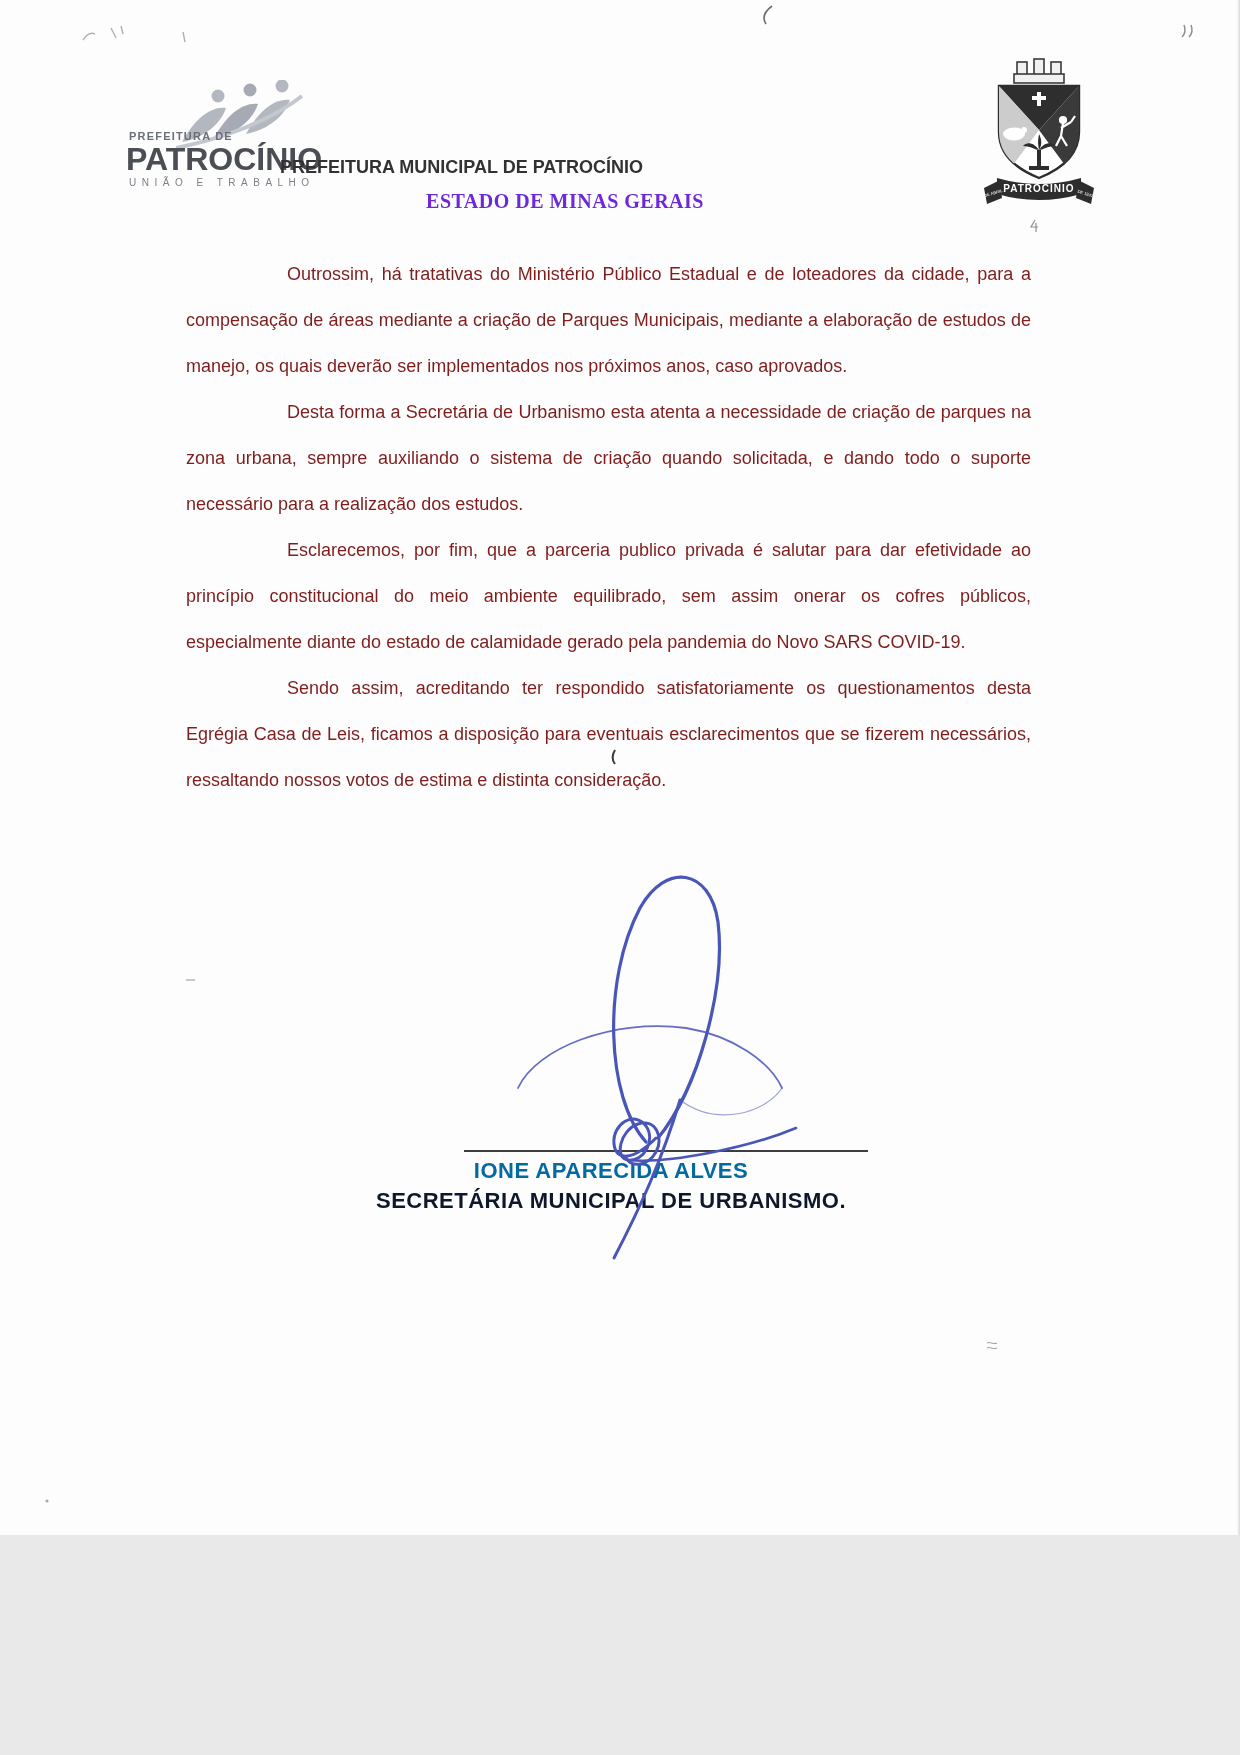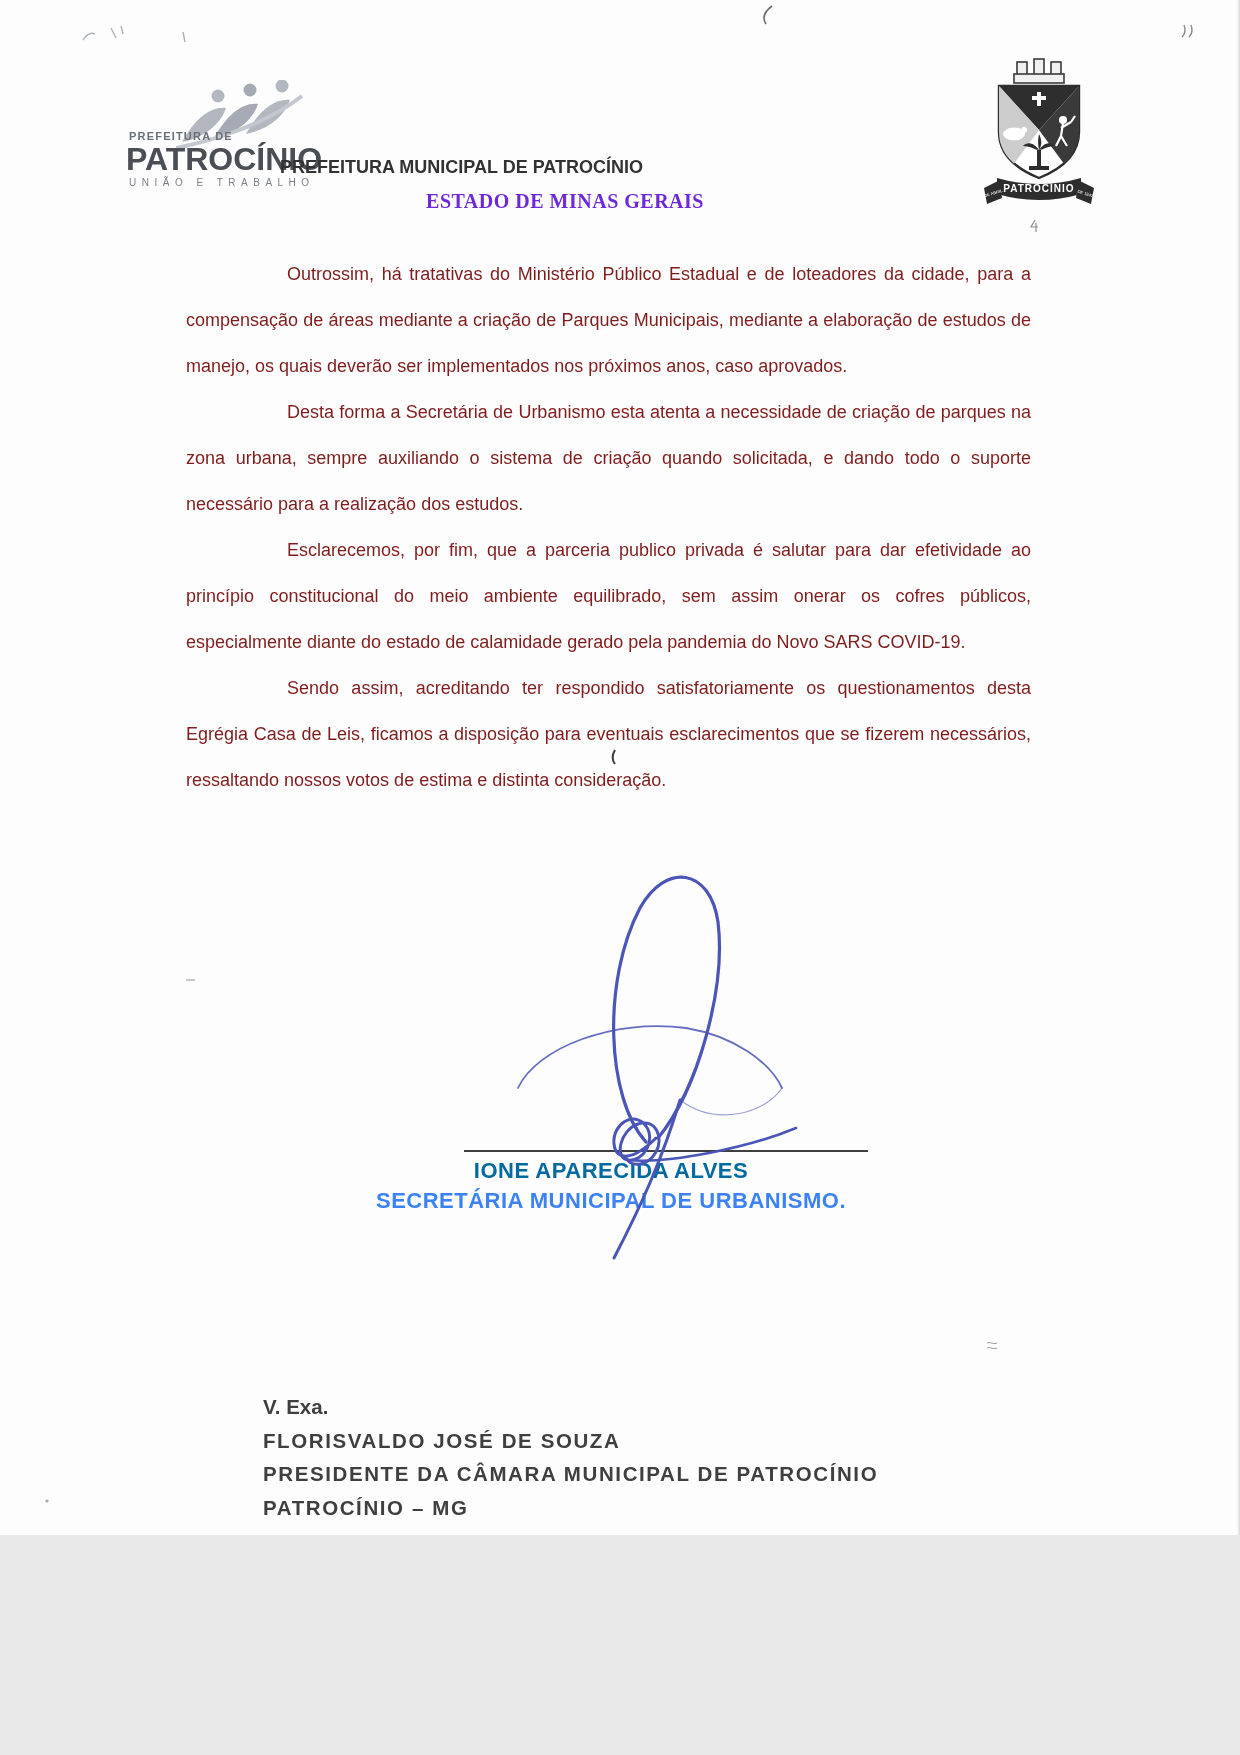--- a/index.html
+++ b/index.html
@@ -23,21 +23,21 @@
   .crest{position:absolute;left:981px;top:54px;width:116px;height:168px;}
   
   .body-text{position:absolute;left:186px;top:251px;width:845px;
     font-size:18px;line-height:46px;text-align:justify;color:#7f1d1d;}
   .body-text p{margin:0;text-indent:101px;}
   
   .sig-line{position:absolute;left:464px;top:1150px;width:404px;height:0;border-top:2px solid #3e3e3e;}
   .sig-name{position:absolute;left:378px;top:1158px;width:466px;text-align:center;
     font-size:22px;font-weight:bold;color:#0369a1;letter-spacing:0.5px;}
   .sig-role{position:absolute;left:355px;top:1188px;width:512px;text-align:center;
-    font-size:22px;font-weight:bold;color:#3b82f6;letter-spacing:0.5px;}
+    font-size:22px;font-weight:bold;color:#0f172a;letter-spacing:0.5px;}
   .sig-scribble{position:absolute;left:418px;top:860px;width:470px;height:405px;z-index:5;}
   
   .recipient{position:absolute;left:263px;top:1390px;font-size:20.5px;font-weight:bold;
     color:#3f3f3f;line-height:33.5px;}
   .recipient .caps{letter-spacing:1.6px;}
   
   .artifact{position:absolute;pointer-events:none;}
 </style>
 </head>
 <body>
@@ -140,26 +140,20 @@
       <path d="M 238 278 C 216 300 198 302 196 284 C 194 264 216 250 228 266 C 238 280 226 302 210 300 C 196 298 202 270 220 264 C 238 258 246 278 238 292 C 230 306 214 308 208 298" stroke-width="3"></path>
 
       <path d="M 210 300 C 250 304 330 288 378 268" stroke-width="2.6"></path>
 
       <path d="M 262 240 C 244 300 222 348 196 398" stroke-width="3"></path>
 
       <path d="M 364 228 C 348 252 300 268 262 240" stroke-width="1.2" opacity="0.55"></path>
     </g>
   </svg>
 
-  <div class="recipient">
-    <div>V. Exa.</div>
-    <div class="caps">FLORISVALDO JOSÉ DE SOUZA</div>
-    <div class="caps">PRESIDENTE DA CÂMARA MUNICIPAL DE PATROCÍNIO</div>
-    <div class="caps">PATROCÍNIO – MG</div>
-  </div>
 
   <svg class="artifact" style="left:75px;top:20px;width:120px;height:35px;" viewBox="0 0 120 35">
     <g stroke="#9aa0a8" stroke-width="1.4" fill="none" opacity="0.8">
       <path d="M 8 20 C 12 14 16 12 20 14"></path>
       <path d="M 36 8 L 41 18"></path>
       <path d="M 46 6 L 48 14"></path>
       <path d="M 108 12 L 110 22"></path>
     </g>
   </svg>
   <svg class="artifact" style="left:758px;top:4px;width:18px;height:22px;" viewBox="0 0 18 22">

